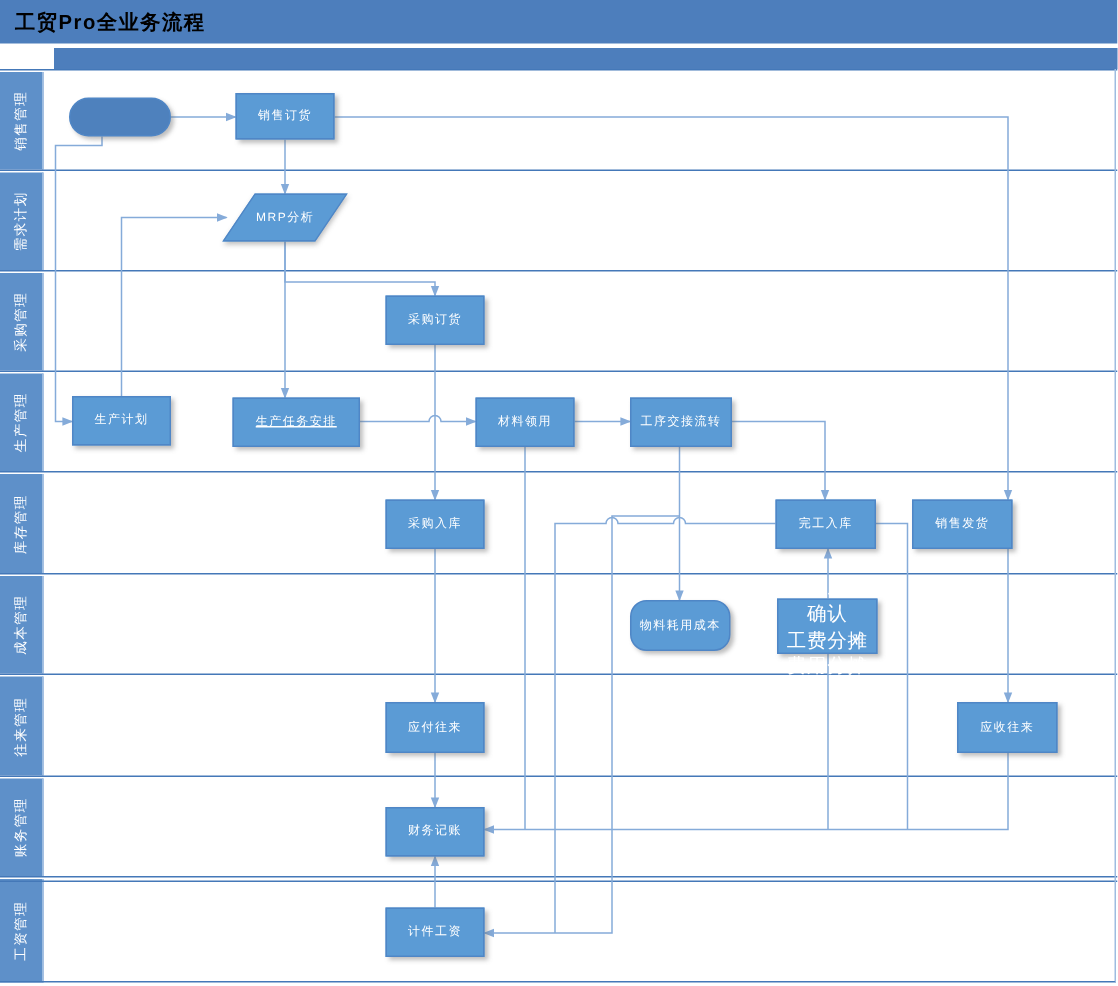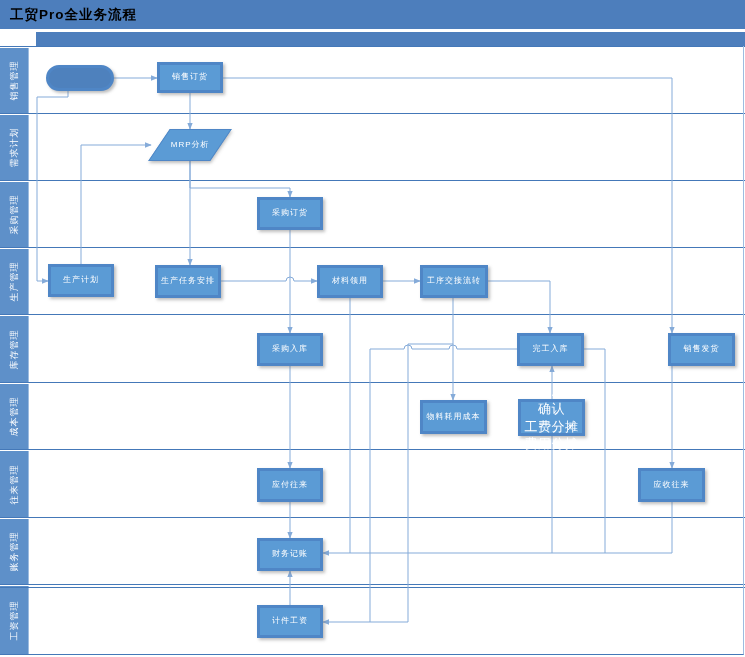--- a/index.html
+++ b/index.html
@@ -17,21 +17,21 @@
     display:flex; align-items:center; justify-content:center; border-right:1px solid #9dbce0; }
   .lane-label span { transform:rotate(-90deg); color:#fff; font-size:9px; letter-spacing:1px; white-space:nowrap; }
 
   .frame { position:absolute; left:0; top:46px; width:744px; height:609px;
     border-right:1px solid #9dbce0; border-bottom:1px solid #4478b8; pointer-events:none; }
 
   #edges { position:absolute; left:0; top:0; width:745px; height:657px; }
 
   .node { position:absolute; display:flex; align-items:center; justify-content:center;
     color:#fff; font-size:8px; letter-spacing:1px; line-height:1.35; text-align:center;
-    white-space:pre-line; border:3px solid #0369a1;
+    white-space:pre-line; border:1px solid #0369a1;
     box-shadow:2px 2px 3px rgba(110,110,110,0.45); }
   .node.stadium { border-radius:14px; }
   .node.parallelogram { border:1px solid #4f86c6; }
   .node.small-text { font-size:13px; letter-spacing:0.5px; }
 </style>
 </head>
 <body>
 
 <div id="canvas">
   <div class="title-bar" style="background: rgb(77, 126, 188);">工贸Pro全业务流程</div>
@@ -112,27 +112,27 @@
       <path d="M290,366 L290,468" fill="none" stroke="#85abd9" stroke-width="1" marker-end="url(#arr)"></path>
       <path d="M290,502 L290,538" fill="none" stroke="#85abd9" stroke-width="1" marker-end="url(#arr)"></path>
       <path d="M290,605 L290,571" fill="none" stroke="#85abd9" stroke-width="1" marker-end="url(#arr)"></path>
     </svg>
   <div id="nodes">
       <div class="node stadium" style="left: 46px; top: 65px; width: 68px; height: 26px; background: rgb(78, 129, 189); border-color: rgb(79, 134, 198);"><span></span></div>
       <div class="node process" style="left: 157px; top: 62px; width: 66px; height: 31px; background: rgb(91, 155, 213); border-color: rgb(79, 134, 198);"><span>销售订货</span></div>
       <div class="node parallelogram" style="transform: skewX(-34deg); left: 159px; top: 129px; width: 62px; height: 32px; background: rgb(91, 155, 213); border-color: rgb(79, 134, 198);"><span style="transform: skewX(34deg);">MRP分析</span></div>
       <div class="node process" style="left: 257px; top: 197px; width: 66px; height: 33px; background: rgb(91, 155, 213); border-color: rgb(79, 134, 198);"><span>采购订货</span></div>
       <div class="node process" style="left: 48px; top: 264px; width: 66px; height: 33px; background: rgb(91, 155, 213); border-color: rgb(79, 134, 198);"><span>生产计划</span></div>
-      <div class="node process" style="left: 155px; top: 265px; width: 66px; height: 33px; background: rgb(91, 155, 213); border-color: rgb(79, 134, 198);"><span>生产任务安排</span></div>
+      <div class="node process" style="left: 155px; top: 265px; width: 85px; height: 33px; background: rgb(91, 155, 213); border-color: rgb(79, 134, 198); text-decoration: underline;"><span>生产任务安排</span></div>
       <div class="node process" style="left: 317px; top: 265px; width: 66px; height: 33px; background: rgb(91, 155, 213); border-color: rgb(79, 134, 198);"><span>材料领用</span></div>
       <div class="node process" style="left: 420px; top: 265px; width: 68px; height: 33px; background: rgb(91, 155, 213); border-color: rgb(79, 134, 198);"><span>工序交接流转</span></div>
       <div class="node process" style="left: 257px; top: 333px; width: 66px; height: 33px; background: rgb(91, 155, 213); border-color: rgb(79, 134, 198); text-align: right;"><span>采购入库</span></div>
       <div class="node process" style="left: 517px; top: 333px; width: 67px; height: 33px; background: rgb(91, 155, 213); border-color: rgb(79, 134, 198);"><span>完工入库</span></div>
-      <div class="node process" style="left: 668px; top: 333px; width: 67px; height: 33px; background: rgb(91, 155, 213); border-color: rgb(79, 134, 198);"><span>销售发货</span></div>
-      <div class="node process" style="left: 420px; top: 400px; width: 67px; height: 34px; background: rgb(91, 155, 213); border-color: rgb(79, 134, 198);"><span>物料耗用成本</span></div>
+      <div class="node process" style="left: 608px; top: 333px; width: 67px; height: 33px; background: rgb(91, 155, 213); border-color: rgb(79, 134, 198);"><span>销售发货</span></div>
+      <div class="node process" style="left: 420px; top: 400px; width: 67px; height: 34px; background: rgb(91, 155, 213); border-color: rgb(79, 134, 198); border-radius: 11px;"><span>物料耗用成本</span></div>
       <div class="node process small-text" style="left: 518px; top: 399px; width: 67px; height: 37px; background: rgb(91, 155, 213); border-color: rgb(79, 134, 198);"><span>物料成本确认
 工费分摊
 费用分摊</span></div>
       <div class="node process" style="left: 257px; top: 468px; width: 66px; height: 34px; background: rgb(91, 155, 213); border-color: rgb(79, 134, 198);"><span>应付往来</span></div>
       <div class="node process" style="left: 638px; top: 468px; width: 67px; height: 34px; background: rgb(91, 155, 213); border-color: rgb(79, 134, 198); text-align: right;"><span>应收往来</span></div>
       <div class="node process" style="left: 257px; top: 538px; width: 66px; height: 33px; background: rgb(91, 155, 213); border-color: rgb(79, 134, 198);"><span>财务记账</span></div>
       <div class="node process" style="left: 257px; top: 605px; width: 66px; height: 33px; background: rgb(91, 155, 213); border-color: rgb(79, 134, 198);"><span>计件工资</span></div>
     </div>
   <div class="frame"></div>
 </div>

